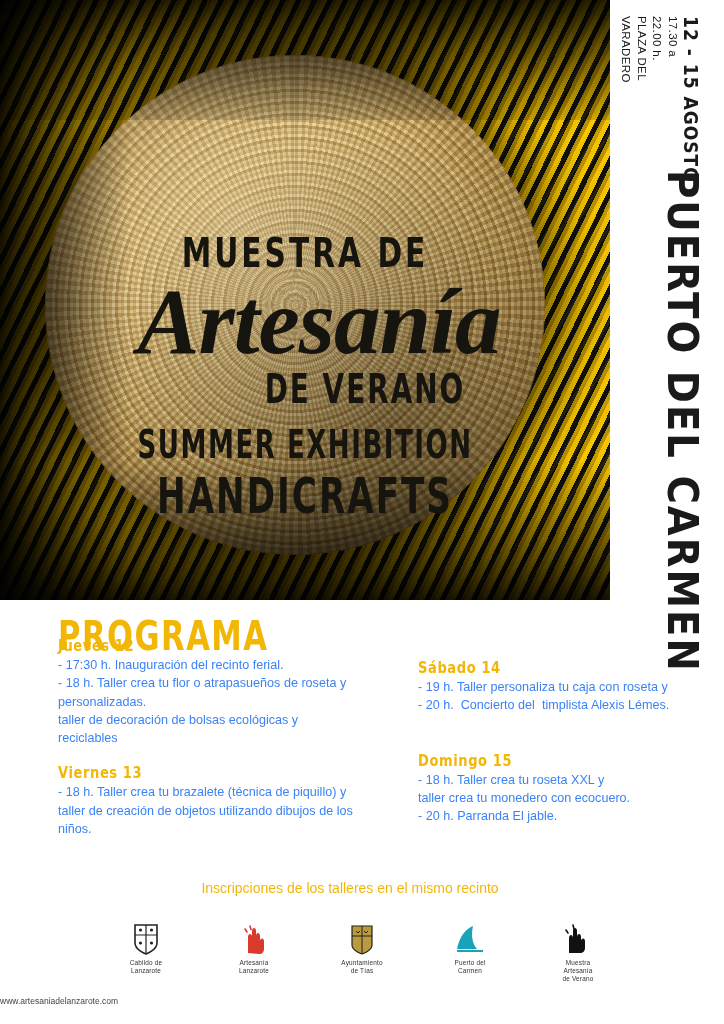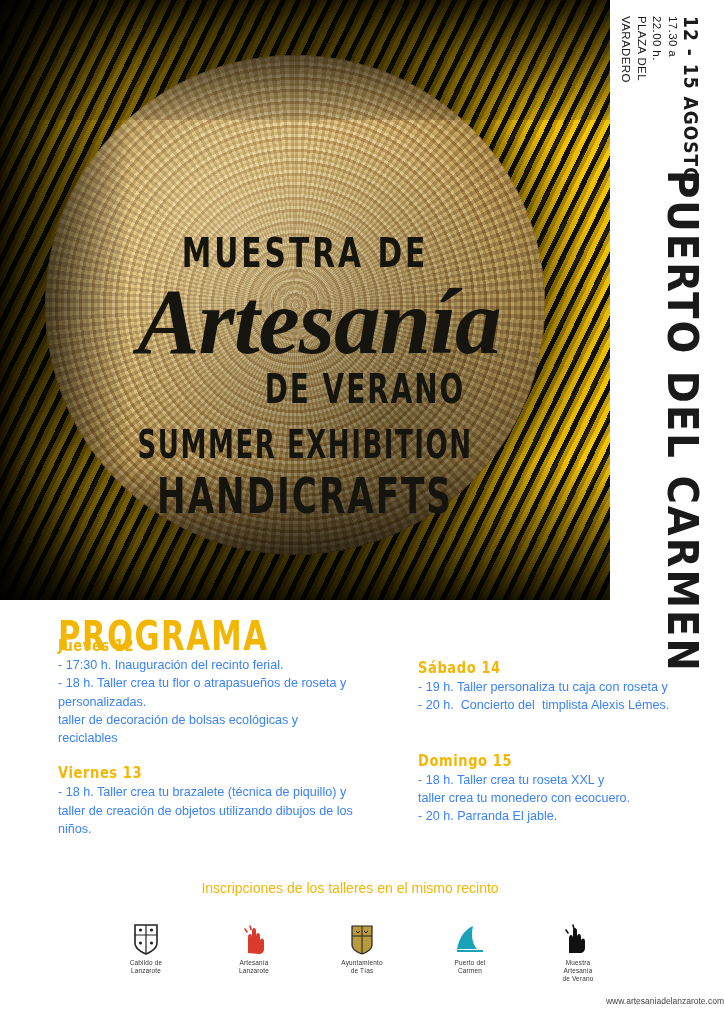--- a/index.html
+++ b/index.html
@@ -251,21 +251,21 @@
     font-family: "Liberation Sans", sans-serif;
     font-size: 6.4px;
     line-height: 1.25;
     color: #333;
     letter-spacing: 0.2px;
   }
   .url {
     position: absolute;
     left: 0; top: 996px;
     width: 724px;
-    text-align: right;
+    text-align: left;
     font-family: "Liberation Sans", sans-serif;
     font-size: 8.5px;
     color: #444;
   }
 </style>
 </head>
 <body>
 
 <div class="poster">
 

